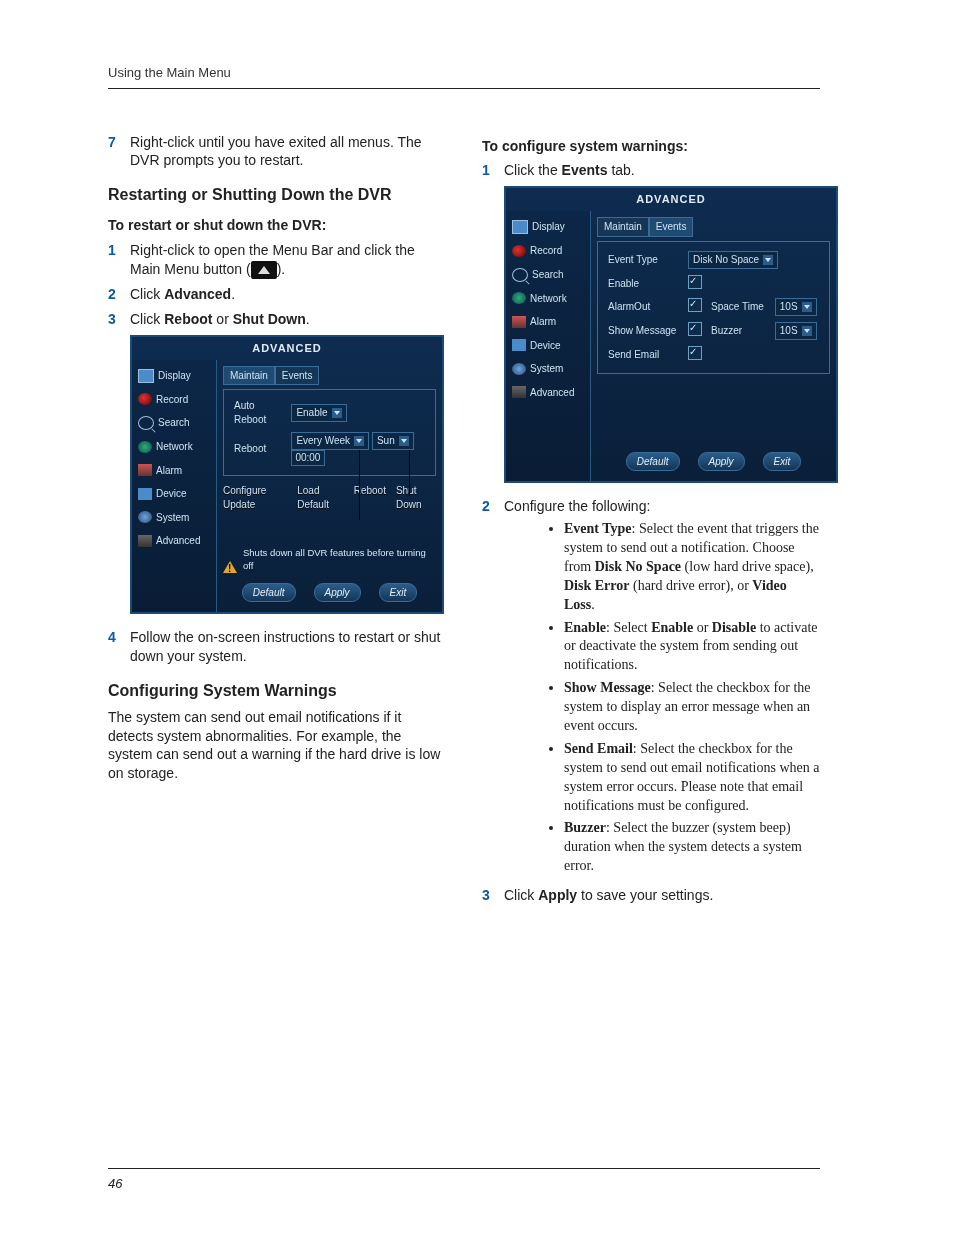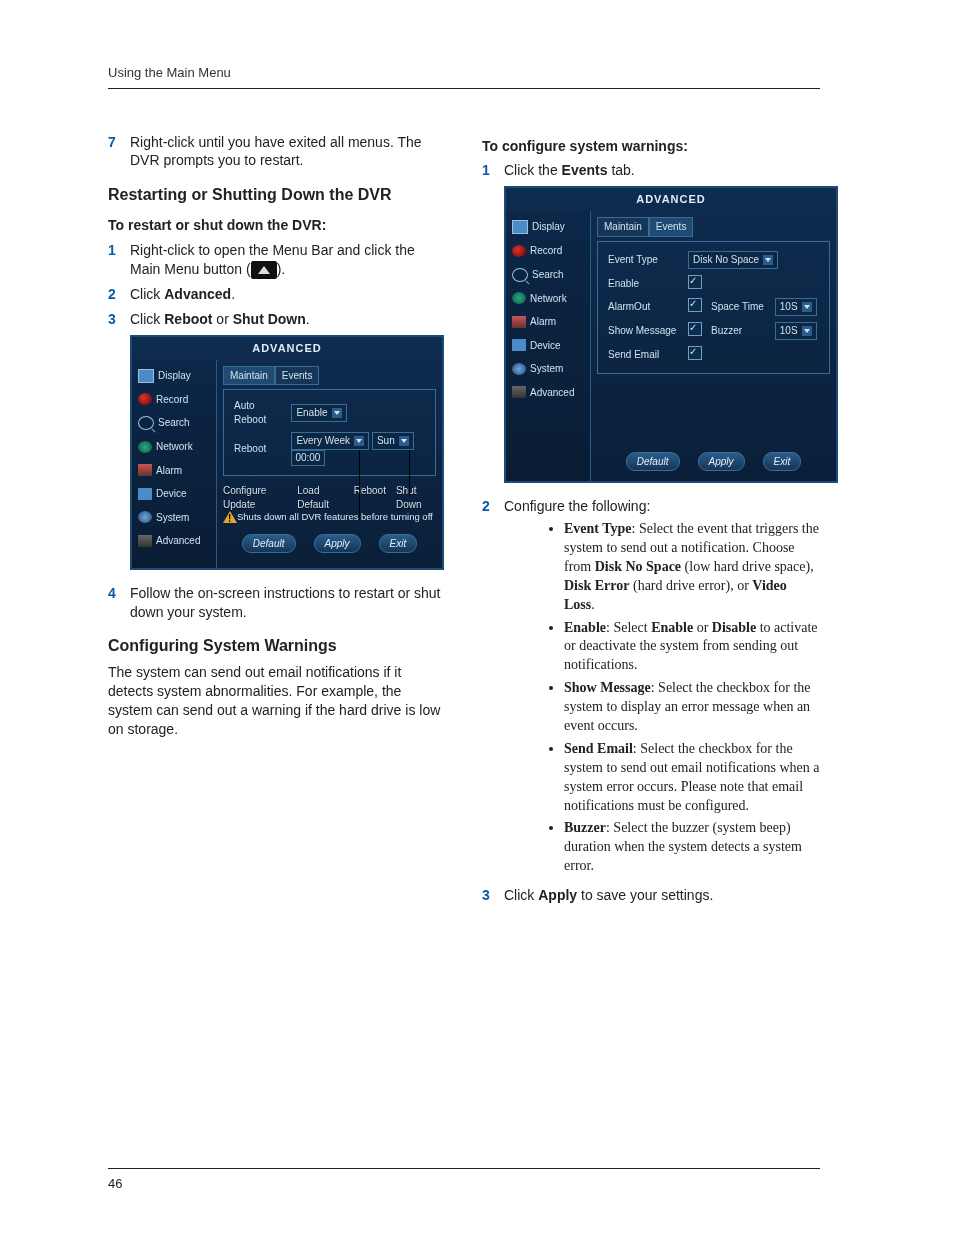--- a/index.html
+++ b/index.html
@@ -23,21 +23,21 @@
   .col { flex:1 1 0; min-width:0; }
   .step { display:flex; margin:6px 0; }
   .step .num { width:22px; flex:0 0 22px; color:#0a5aa6; font-weight:bold; font-size:14px; }
   .step .body { flex:1; }
   .h2 { font-size:16px; font-weight:bold; margin:14px 0 6px 0; }
   .h3 { font-size:14px; font-weight:bold; margin:10px 0 4px 0; }
   .bold { font-weight:bold; }
   .caption { font-size:12px; text-align:center; margin-top:6px; }
   .bullets { margin:4px 0 4px 20px; }
   .bullets li { margin:4px 0;font-family:Liberation Serif, serif; }
-  .footer { position:absolute; left:108px; right:108px; bottom:42px; }
+  .footer { position:absolute; left:108px; right:108px; bottom:42px;font-style:italic; }
   .footer hr { border:0; border-top:1px solid #222; margin:0 0 6px 0; }
   .pagenum { font-size:13px; }
 
   
   .dvr {
     background: linear-gradient(#0e2c50,#0a1f39);
     color:#cfe3f2;
     border:2px solid #1b4b76;
     font-family: Tahoma, Arial, sans-serif;
     font-size:10px;
@@ -57,21 +57,21 @@
   .dvr table.form { width:100%; border-collapse:collapse; }
   .dvr table.form td { padding:3px 4px; font-size:10px; color:#cde2f1; vertical-align:middle;}
   .dvr .sel { display:inline-flex; align-items:center; background:#0b2744; border:1px solid #3a6c98; padding:1px 4px; font-size:10px; height:14px; }
   .dvr .sel .arrow { margin-left:4px; width:10px; height:10px; background:#2a5d8c; display:inline-block; position:relative; }
   .dvr .sel .arrow::after{ content:""; position:absolute; left:2px; top:3px; border-left:3px solid transparent; border-right:3px solid transparent; border-top:4px solid #cfe3f2;}
   .dvr .cb { width:12px; height:12px; border:1px solid #6fa0c4; display:inline-block; position:relative; background:#0d2b4a;}
   .dvr .cb::after{ content:"✓"; color:#cfe3f2; font-size:10px; position:absolute; top:-2px; left:0;}
   .dvr .txt { background:#0b2744; border:1px solid #3a6c98; padding:1px 3px; display:inline-block; min-width:26px; height:12px; line-height:12px;}
   .dvr .lnkrow { display:flex; gap:10px; margin-top:8px; color:#cfe3f2; font-size:10px;}
   .dvr .lnkrow span { text-shadow:0 1px 0 #000; }
-  .dvr .warn { display:flex; align-items:flex-start; gap:0; font-size:9.5px; color:#d8e8f4; }
+  .dvr .warn { display:flex; align-items:flex-end; gap:6px; font-size:9.5px; color:#d8e8f4; margin-top:36px;}
   .dvr .warn .tri { width:0;height:0;border-left:7px solid transparent;border-right:7px solid transparent;border-bottom:12px solid #e6a430; position:relative;}
   .dvr .warn .tri::after{content:"!"; color:#000; position:absolute; left:-2px; top:1px; font-size:10px; font-weight:bold;}
   .dvr .btnrow { display:flex; gap:18px; justify-content:center; margin-top:10px; padding-bottom:4px;}
   .dvr .btn { background:linear-gradient(#2a5d8c,#153656); border:1px solid #3a6c98; border-radius:9px; padding:2px 10px; font-size:10px; color:#e2eef7; font-style:italic;}
   .callout-line { position:absolute; width:1px; background:#000; }
 
   .mm-icon {
     display:inline-flex; align-items:center; justify-content:center;
     width:26px; height:18px; background:#111; border-radius:2px; vertical-align:middle;
   }

